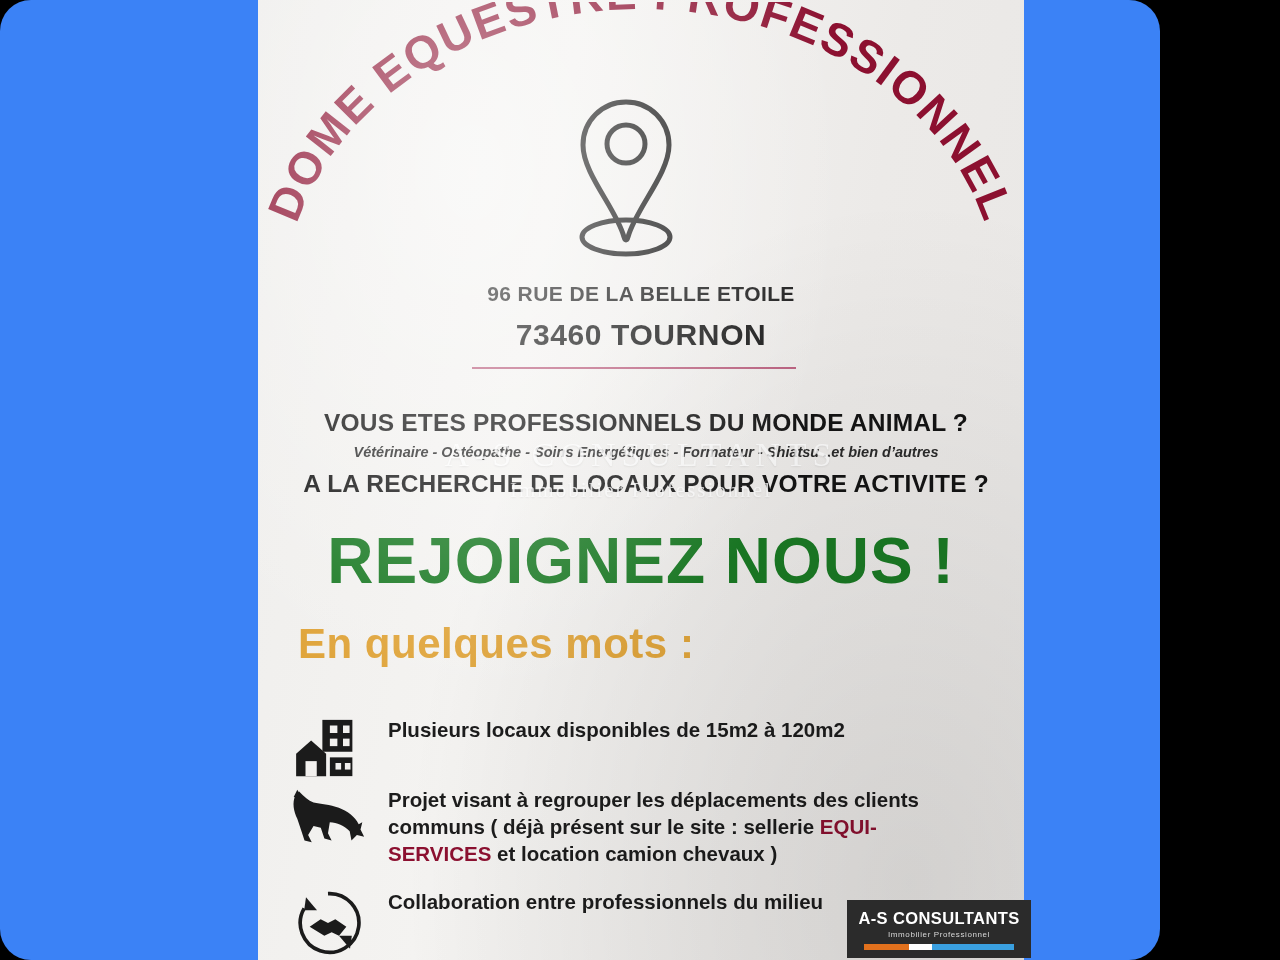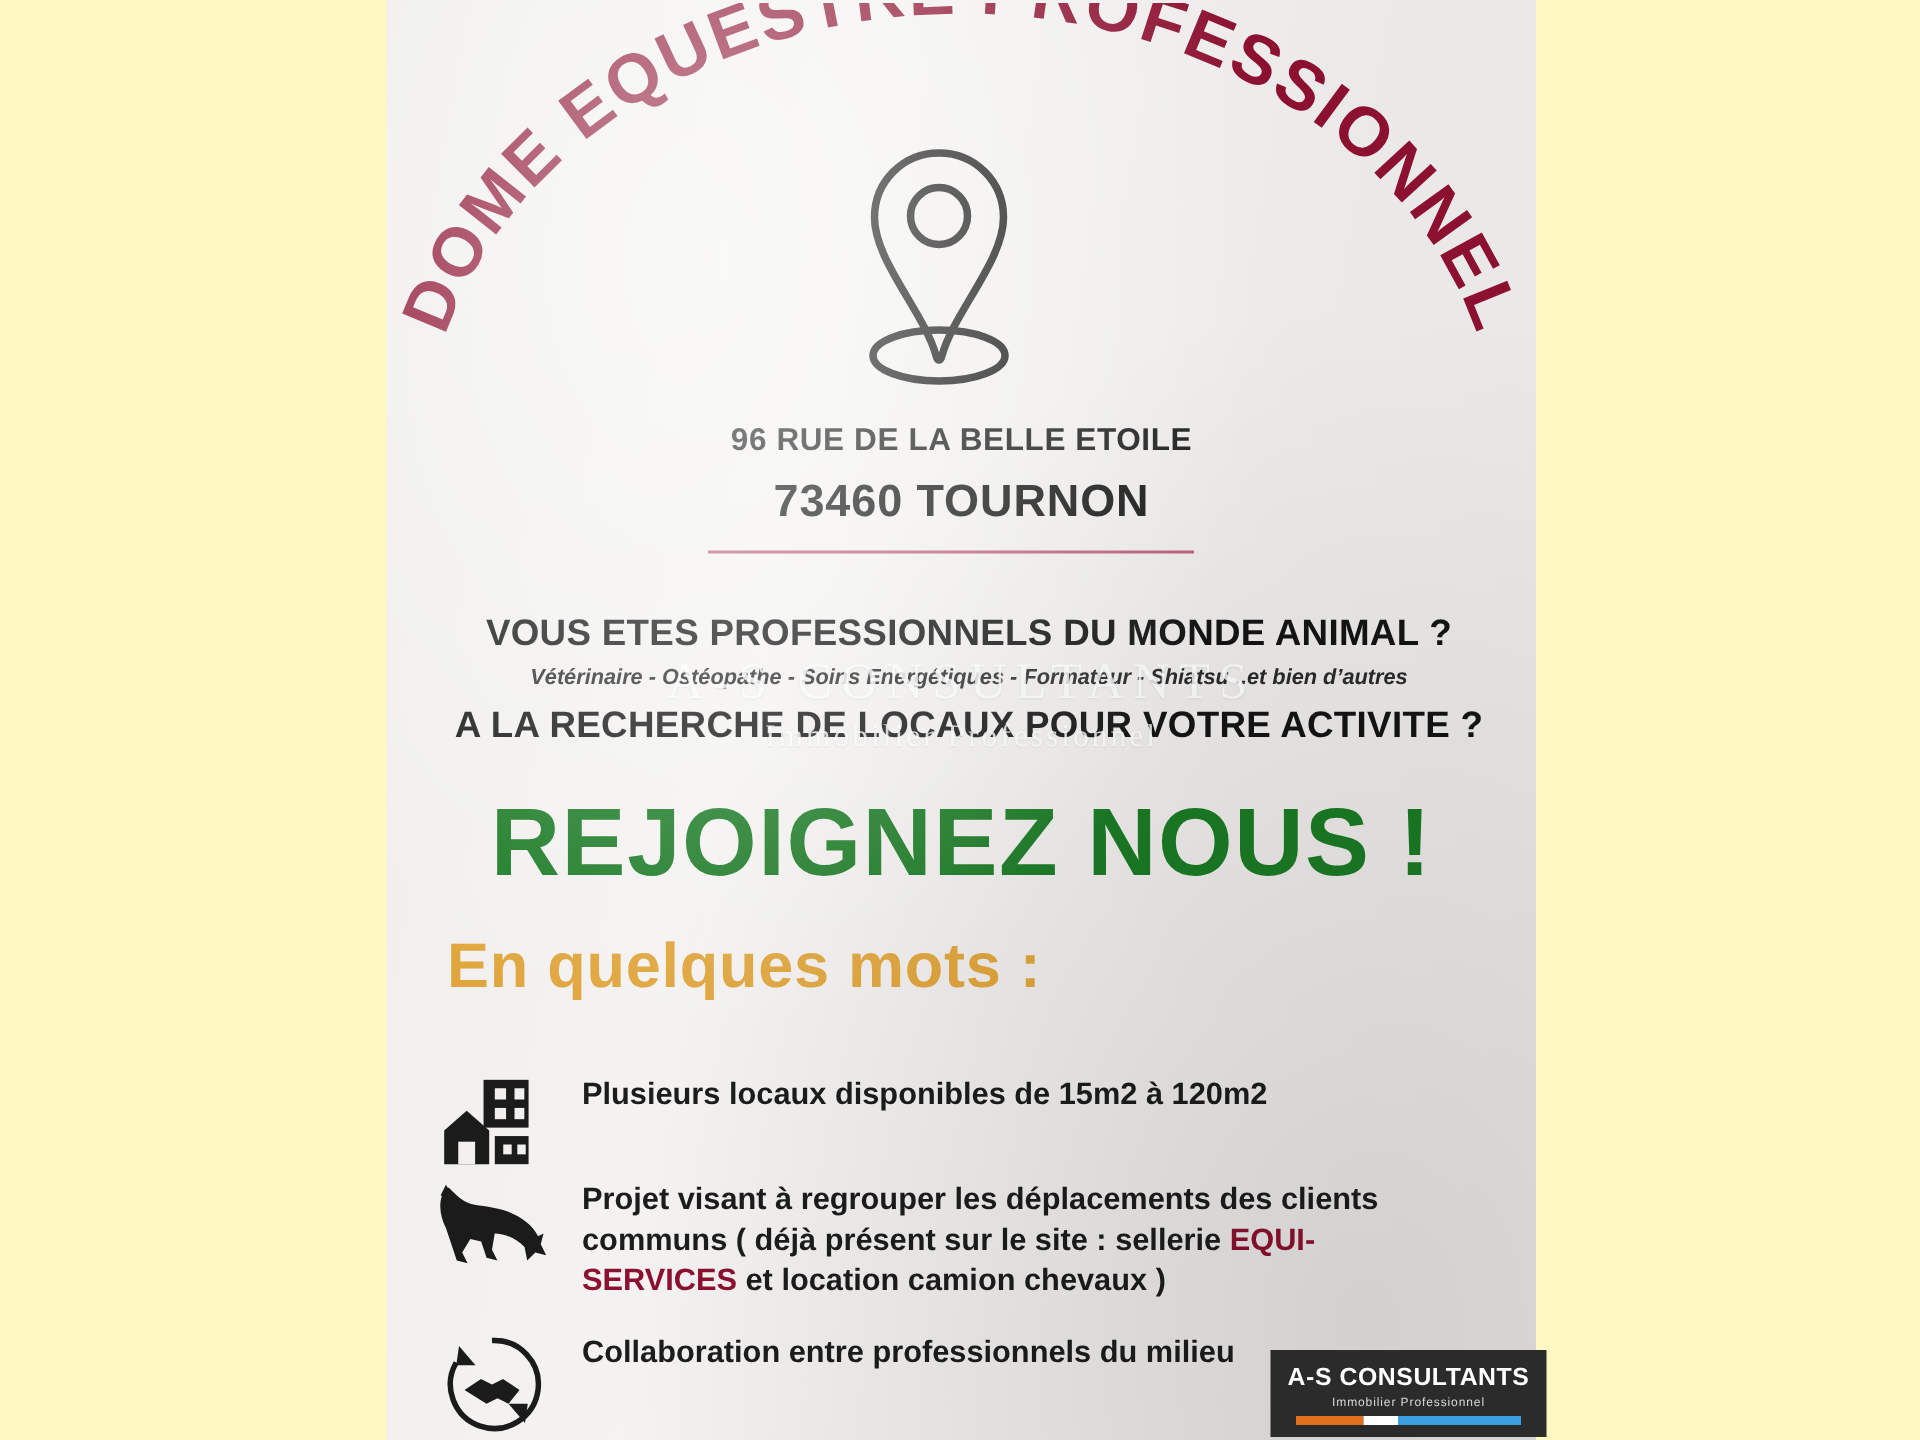--- a/index.html
+++ b/index.html
@@ -9,23 +9,24 @@
   }
   body {
     width: 1280px;
     height: 960px;
     overflow: hidden;
     font-family: "Liberation Sans", sans-serif;
   }
 
   #stage {
     position: relative;
-    width: 1280px;
+    width: 1160px;
     height: 960px;
-    background: #fef9c3;
+    background: #3b82f6;
+    border-radius: 31px;
   }
 
   
   #poster {
     position: absolute;
     left: 258px;
     top: 0px;
     width: 766px;
     height: 960px;
     background: #f2f0ee;

